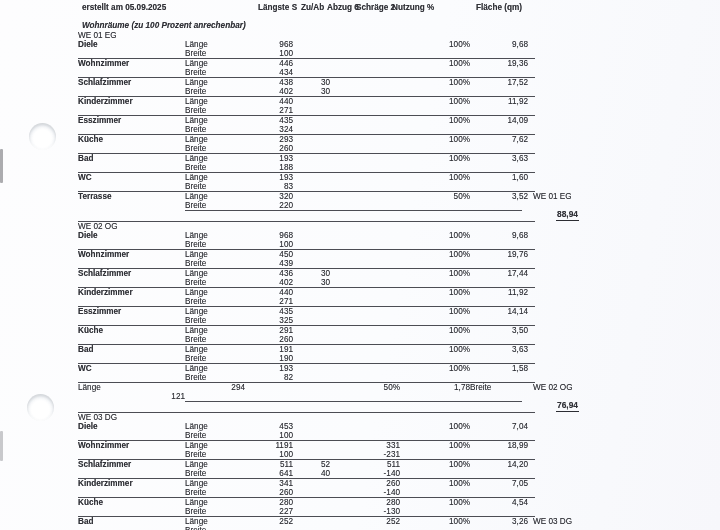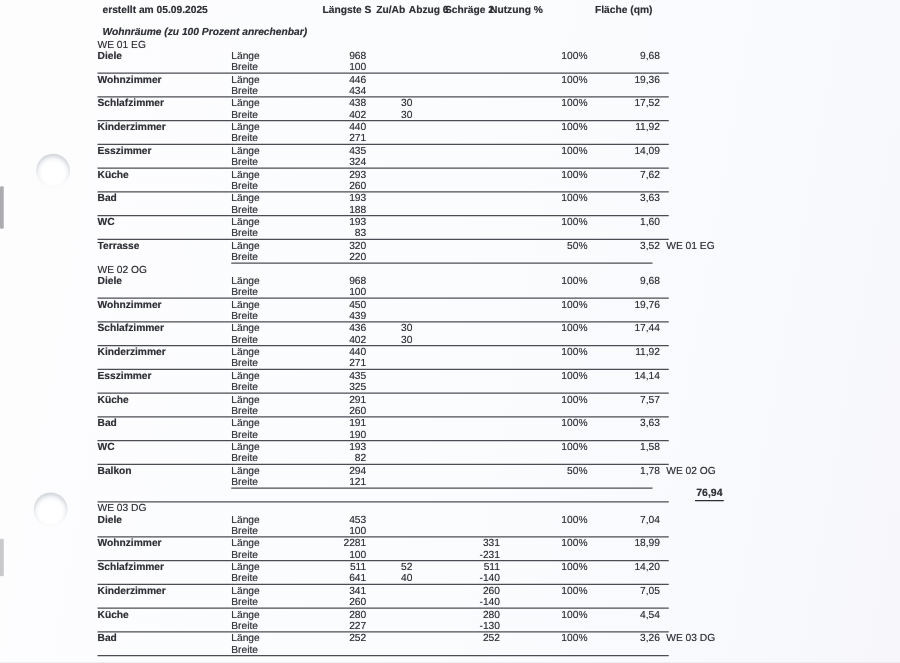--- a/index.html
+++ b/index.html
@@ -195,20 +195,23 @@
         <div class="c num">3,52</div>
         <div class="c">Breite</div>
         <div class="c num">220</div>
         <div class="c num"></div>
         <div class="c num"></div>
         <div class="c num"></div>
         <div class="c num"></div>
         <div class="post">WE 01 EG</div>
         <div class="prule"></div>
       </div>
+      <div class="subtotal-row">
+        <div class="subtotal">88,94</div>
+      </div>
       <div class="section-label">WE 02 OG</div>
       <div class="room">
         <div class="c name">Diele</div>
         <div class="c">Länge</div>
         <div class="c num">968</div>
         <div class="c num"></div>
         <div class="c num"></div>
         <div class="c num">100%</div>
         <div class="c num">9,68</div>
         <div class="c">Breite</div>
@@ -278,21 +281,21 @@
         <div class="c num"></div>
         <div class="c num"></div>
       </div>
       <div class="room">
         <div class="c name">Küche</div>
         <div class="c">Länge</div>
         <div class="c num">291</div>
         <div class="c num"></div>
         <div class="c num"></div>
         <div class="c num">100%</div>
-        <div class="c num">7,57</div>
+        <div class="c num">3,50</div>
         <div class="c">Breite</div>
         <div class="c num">260</div>
         <div class="c num"></div>
         <div class="c num"></div>
         <div class="c num"></div>
         <div class="c num"></div>
       </div>
       <div class="room">
         <div class="c name">Bad</div>
         <div class="c">Länge</div>
@@ -317,21 +320,20 @@
         <div class="c num">100%</div>
         <div class="c num">1,58</div>
         <div class="c">Breite</div>
         <div class="c num">82</div>
         <div class="c num"></div>
         <div class="c num"></div>
         <div class="c num"></div>
         <div class="c num"></div>
       </div>
       <div class="room partial">
-        <div class="c name">Balkon</div>
         <div class="c">Länge</div>
         <div class="c num">294</div>
         <div class="c num"></div>
         <div class="c num"></div>
         <div class="c num">50%</div>
         <div class="c num">1,78</div>
         <div class="c">Breite</div>
         <div class="c num">121</div>
         <div class="c num"></div>
         <div class="c num"></div>
@@ -355,21 +357,21 @@
         <div class="c">Breite</div>
         <div class="c num">100</div>
         <div class="c num"></div>
         <div class="c num"></div>
         <div class="c num"></div>
         <div class="c num"></div>
       </div>
       <div class="room">
         <div class="c name">Wohnzimmer</div>
         <div class="c">Länge</div>
-        <div class="c num">2281</div>
+        <div class="c num">1191</div>
         <div class="c num"></div>
         <div class="c num">331</div>
         <div class="c num">100%</div>
         <div class="c num">18,99</div>
         <div class="c">Breite</div>
         <div class="c num">100</div>
         <div class="c num"></div>
         <div class="c num">-231</div>
         <div class="c num"></div>
         <div class="c num"></div>

